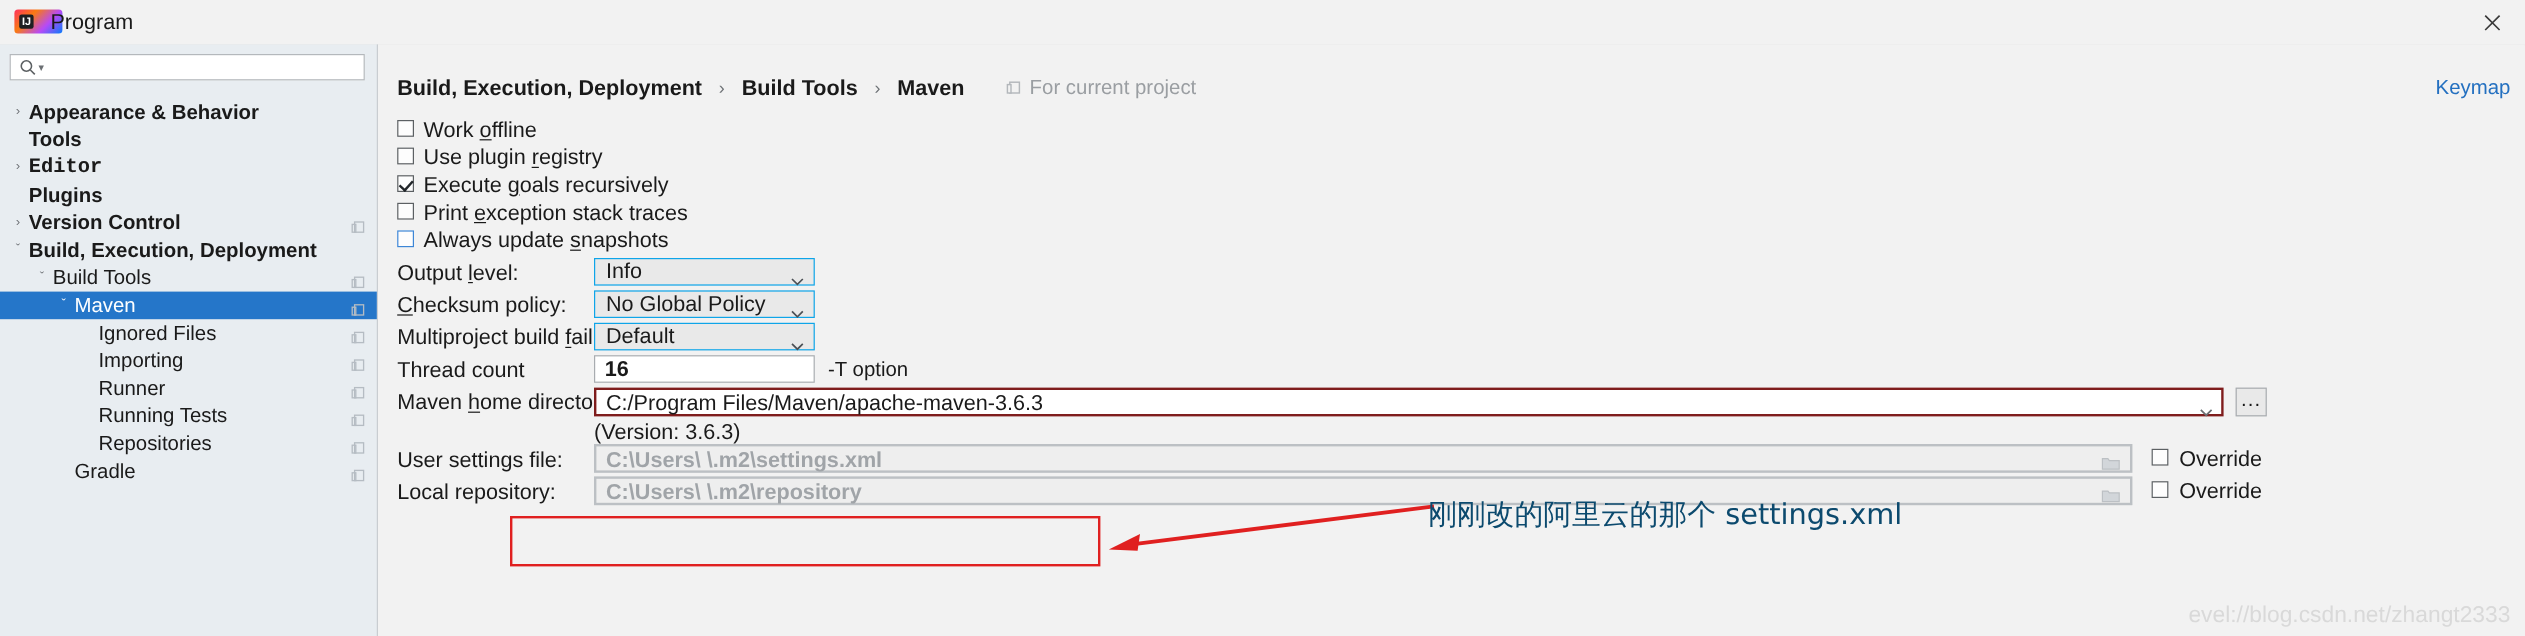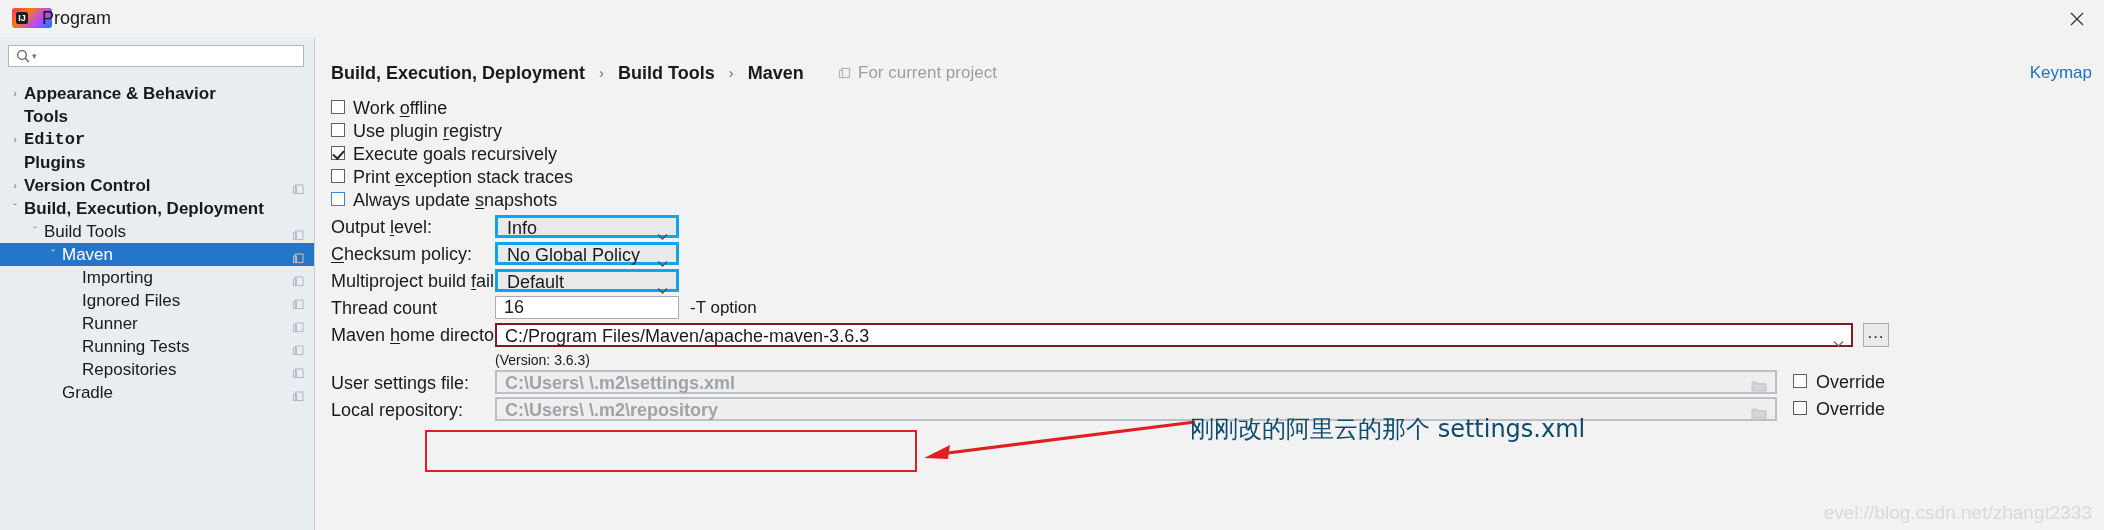--- a/index.html
+++ b/index.html
@@ -110,41 +110,41 @@
   }
   u.mn{text-decoration:underline;text-underline-offset:2px;}
 
   .fieldlabel{
     position:absolute;left:16px;height:24px;line-height:24px;
     font-size:18px;color:#1a1a1a;white-space:nowrap;
   }
 
   .combo{
     position:absolute;height:23px;background:#e9e9e9;
-    border:3px solid #0ea5e9;box-sizing:border-box;cursor:pointer;
+    border:1px solid #0ea5e9;box-sizing:border-box;cursor:pointer;
   }
   .combo .val{
     position:absolute;left:9px;top:0;height:21px;line-height:21px;
     font-size:18px;color:#1a1a1a;white-space:nowrap;
   }
   .combo .chev{position:absolute;right:8px;top:7px;}
 
   .textfield{
     position:absolute;height:23px;background:#ffffff;
     border:1px solid #a8acb0;box-sizing:border-box;
   }
   .textfield .val{
     position:absolute;left:8px;top:0;height:21px;line-height:21px;
-    font-size:18px;color:#1a1a1a;white-space:nowrap;
+    font-size:18px;color:#1a1a1a;white-space:nowrap;font-weight:bold;
   }
   .hint{
     position:absolute;height:24px;line-height:24px;font-size:17px;color:#1a1a1a;
   }
   .versionline{
-    position:absolute;height:22px;line-height:22px;font-size:14px;color:#1a1a1a;
+    position:absolute;height:22px;line-height:22px;font-size:18px;color:#1a1a1a;
   }
 
   .pathfield{
     position:absolute;height:24px;background:#ffffff;
     border:2px solid #7f1d1d;box-sizing:border-box;
   }
   .pathfield.disabled{background:#eeeeee;border-color:#bcc0c4;font-weight:bold;}
   .pathfield .val{
     position:absolute;left:8px;top:0;height:22px;line-height:22px;
     font-size:18px;color:#1a1a1a;white-space:nowrap;
@@ -245,28 +245,28 @@
         </div>
         <div class="tree-row selected">
           <span class="arrow" style="left: 46px;">ˇ</span>
           <span class="label" style="left: 62px;">Maven</span>
           <span class="proj-icon"><svg width="13" height="13" viewBox="0 0 13 13">
               <rect x="3.5" y="2" width="7.5" height="8.5" stroke="#b5bcc3" stroke-width="1.1" fill="none"></rect>
               <rect x="1.5" y="4" width="3" height="6.5" stroke="#b5bcc3" stroke-width="1.1" fill="none"></rect>
             </svg></span>
         </div>
         <div class="tree-row">
+          <span class="label" style="left: 82px;">Ignored Files</span>
+          <span class="proj-icon"><svg width="13" height="13" viewBox="0 0 13 13">
+              <rect x="3.5" y="2" width="7.5" height="8.5" stroke="#b5bcc3" stroke-width="1.1" fill="none"></rect>
+              <rect x="1.5" y="4" width="3" height="6.5" stroke="#b5bcc3" stroke-width="1.1" fill="none"></rect>
+            </svg></span>
+        </div>
+        <div class="tree-row">
           <span class="label" style="left: 82px;">Importing</span>
-          <span class="proj-icon"><svg width="13" height="13" viewBox="0 0 13 13">
-              <rect x="3.5" y="2" width="7.5" height="8.5" stroke="#b5bcc3" stroke-width="1.1" fill="none"></rect>
-              <rect x="1.5" y="4" width="3" height="6.5" stroke="#b5bcc3" stroke-width="1.1" fill="none"></rect>
-            </svg></span>
-        </div>
-        <div class="tree-row">
-          <span class="label" style="left: 82px;">Ignored Files</span>
           <span class="proj-icon"><svg width="13" height="13" viewBox="0 0 13 13">
               <rect x="3.5" y="2" width="7.5" height="8.5" stroke="#b5bcc3" stroke-width="1.1" fill="none"></rect>
               <rect x="1.5" y="4" width="3" height="6.5" stroke="#b5bcc3" stroke-width="1.1" fill="none"></rect>
             </svg></span>
         </div>
         <div class="tree-row">
           <span class="label" style="left: 82px;">Runner</span>
           <span class="proj-icon"><svg width="13" height="13" viewBox="0 0 13 13">
               <rect x="3.5" y="2" width="7.5" height="8.5" stroke="#b5bcc3" stroke-width="1.1" fill="none"></rect>
               <rect x="1.5" y="4" width="3" height="6.5" stroke="#b5bcc3" stroke-width="1.1" fill="none"></rect>

